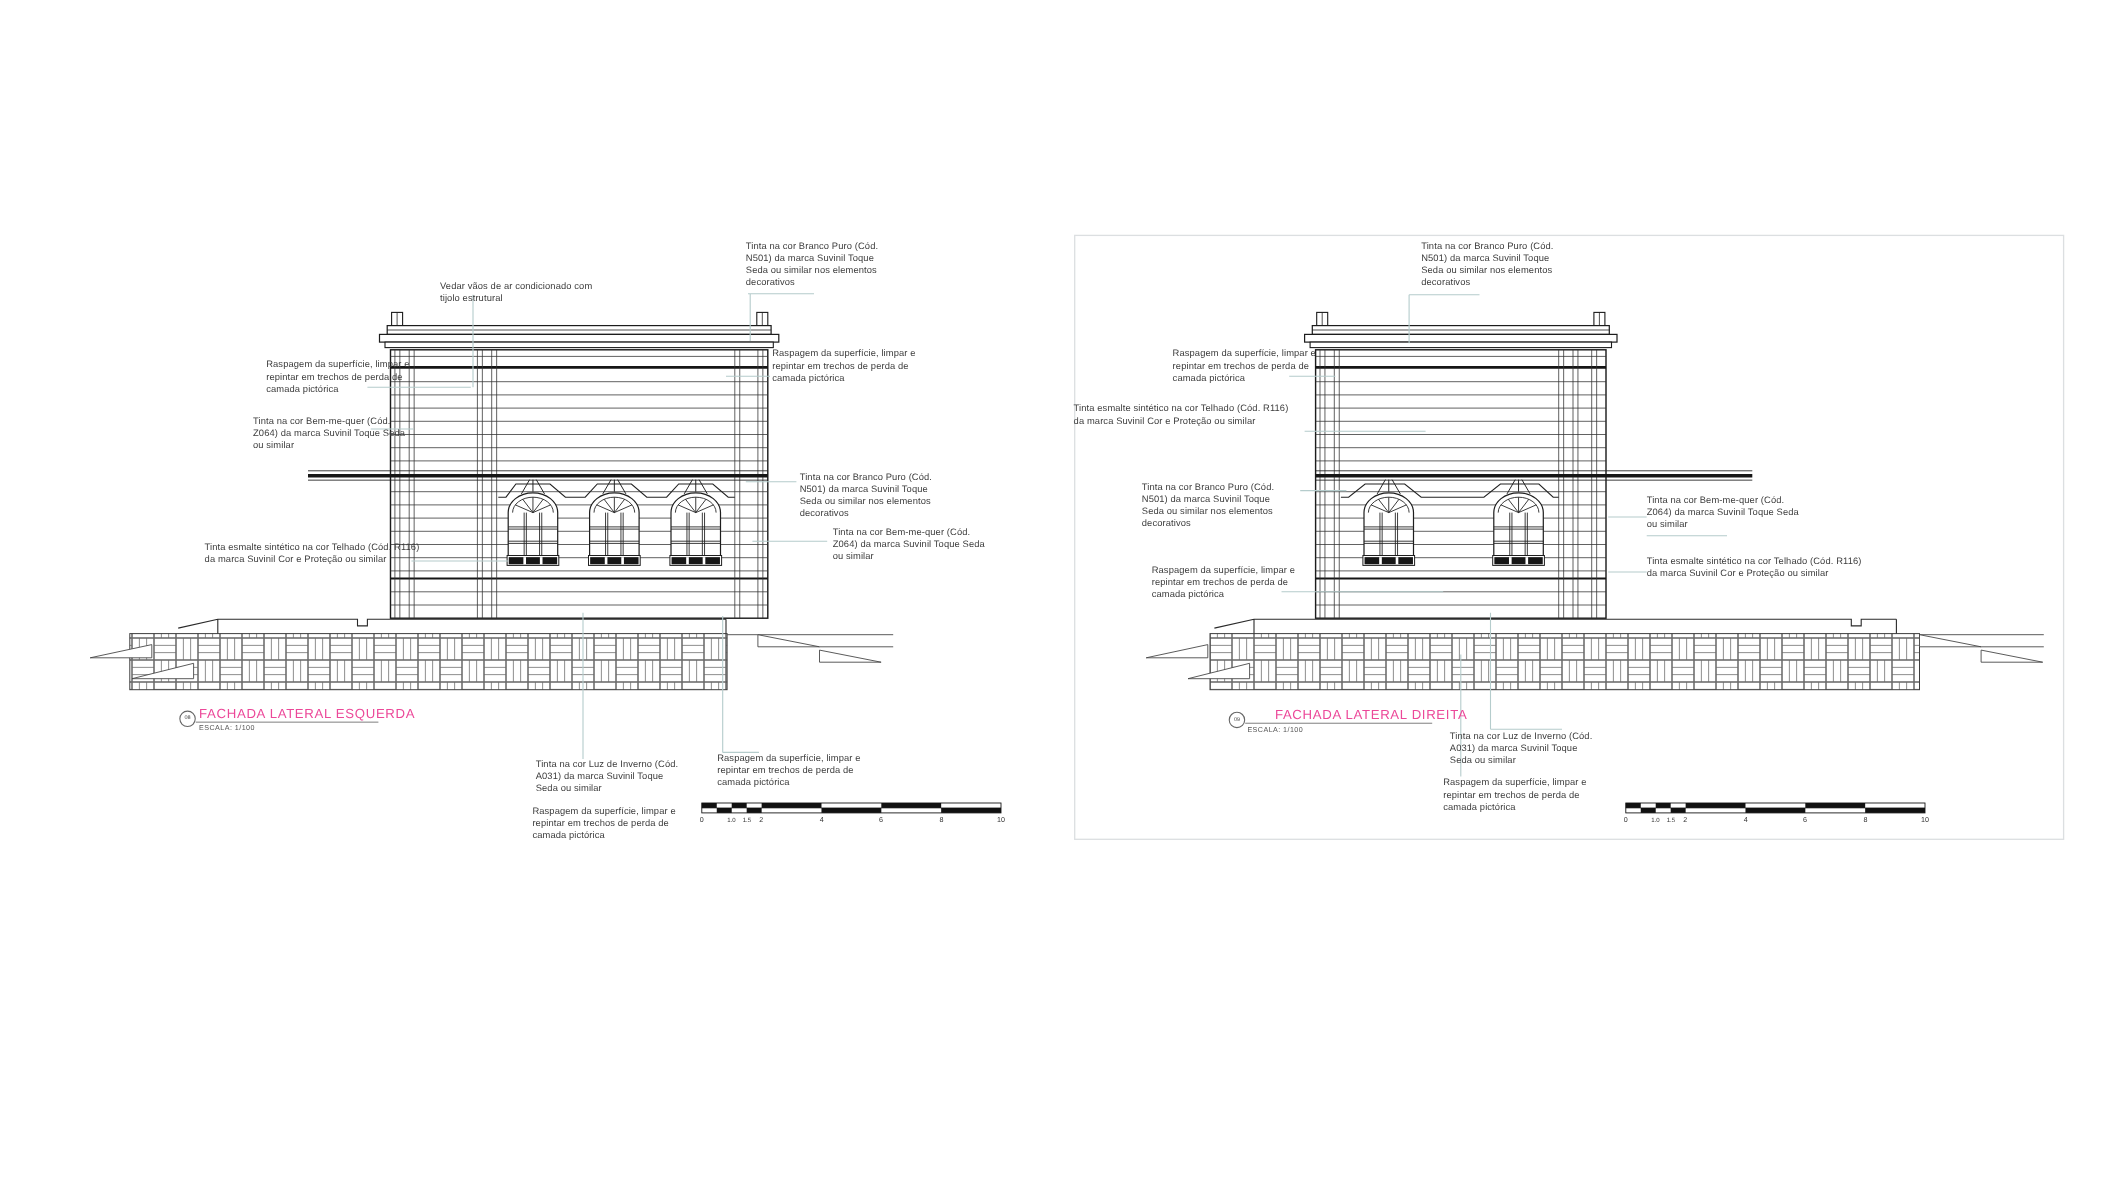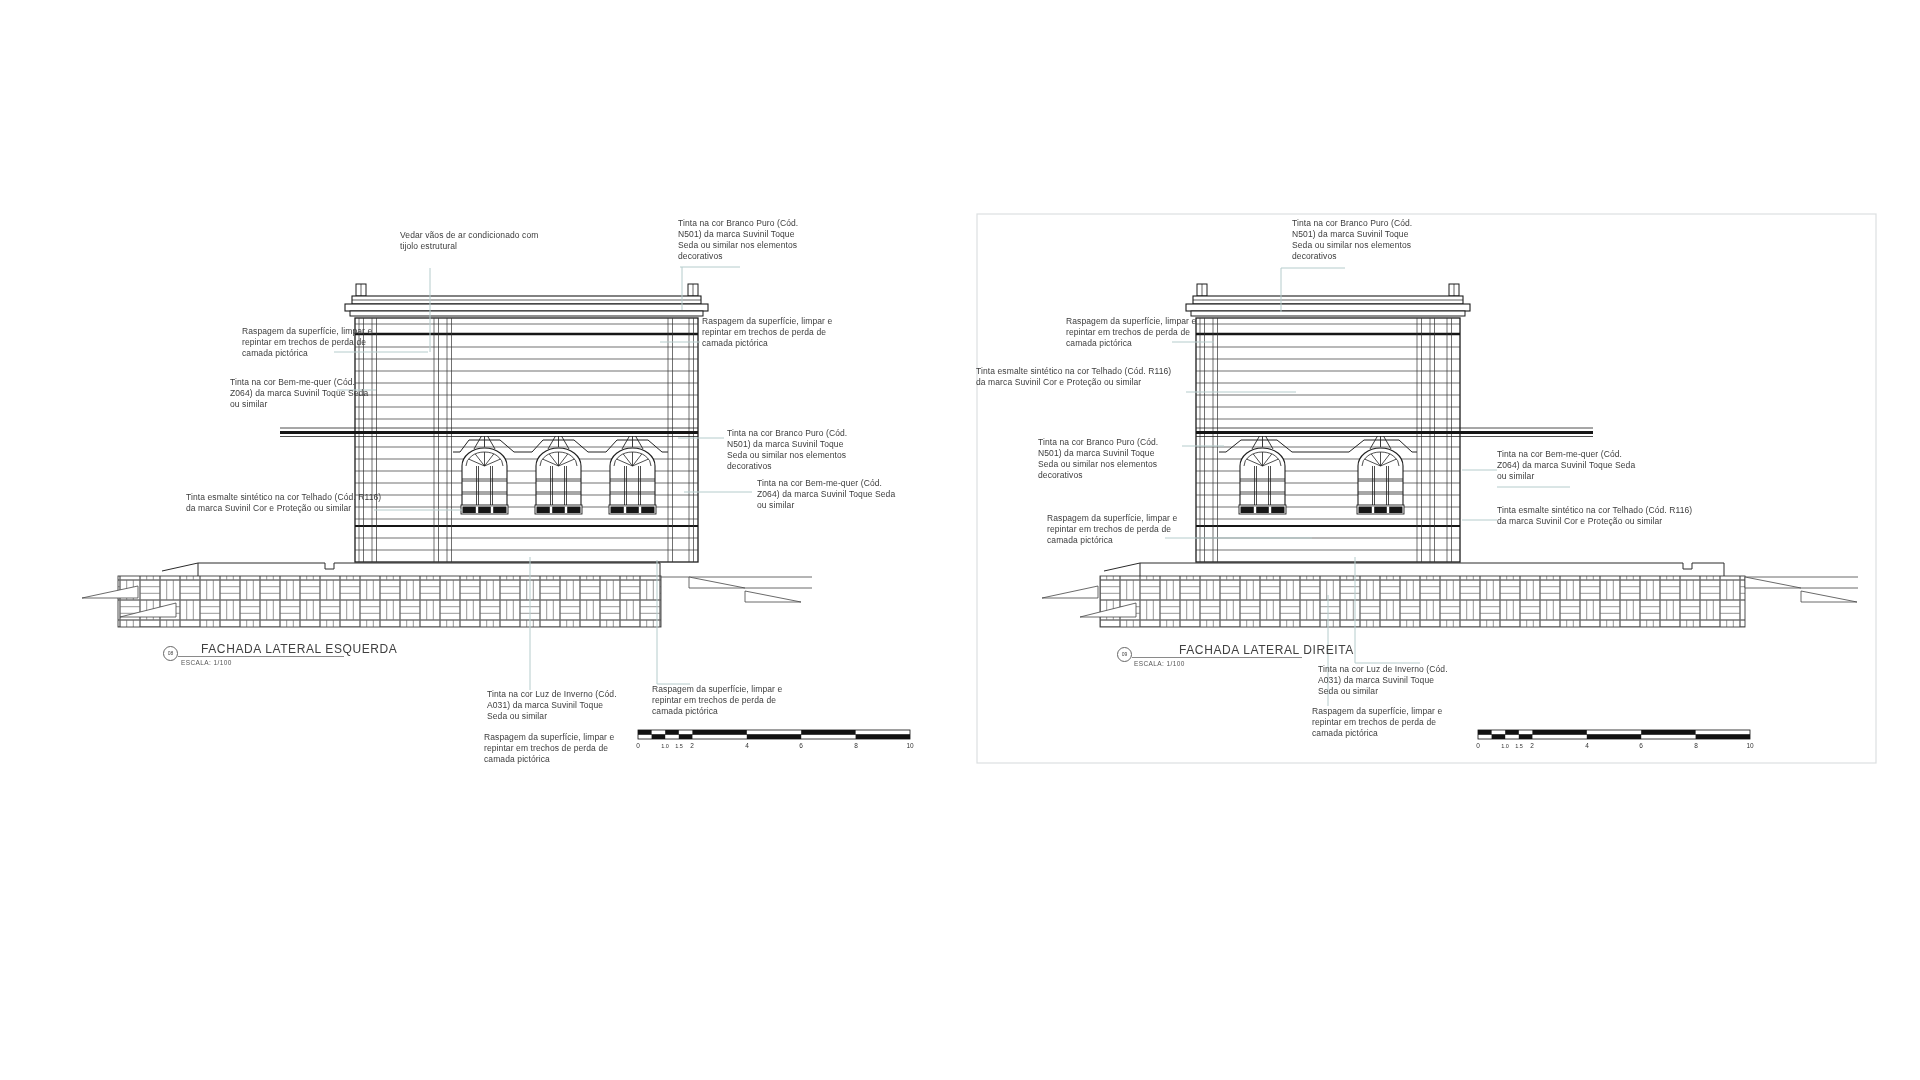--- a/index.html
+++ b/index.html
@@ -3,21 +3,21 @@
 <meta charset="utf-8">
 <style>
   html,body{margin:0;padding:0;background:#fff;}
   #sheet{position:relative;width:1920px;height:1080px;background:#fff;overflow:hidden;
          font-family:"Liberation Sans",sans-serif;}
   #linework{position:absolute;left:0;top:0;}
   .note{position:absolute;font-size:8.5px;line-height:11px;color:#3c3c3c;
         white-space:pre-line;letter-spacing:.1px;}
   .refcircle{position:absolute;width:13px;height:13px;border:1px solid #666;border-radius:50%;
              font-size:5px;line-height:13px;text-align:center;color:#444;}
-  .dtitle{position:absolute;font-size:12px;color:#404040;letter-spacing:.6px;white-space:nowrap;margin-left:20px;}
+  .dtitle{position:absolute;font-size:12px;color:#ec4899;letter-spacing:.6px;white-space:nowrap;}
   .titleline{position:absolute;height:1px;background:#8a8a8a;}
   .descala{position:absolute;font-size:6.5px;color:#555;letter-spacing:.4px;white-space:nowrap;}
   .tick{position:absolute;font-size:6.5px;color:#333;transform:translateX(-50%);}
   .tick.small{font-size:5.5px;}
 </style>
 </head>
 <body>
 
 <div id="sheet">
 
@@ -189,21 +189,21 @@
     </g>
 
     <path d="M1281,268 H1345 M1281,268 V312 M1172,342 H1214 M1186,392 H1296
              M1182,446 H1224 M1165,538 H1312 M1462,470 H1497 M1497,487 H1570
              M1462,520 H1497 M1355,557 V663 M1355,663 H1420 M1328,595 V706" fill="none" stroke="#b5cccc" stroke-width="1"></path>
 
     <use href="#sbar" x="1478" y="730"></use>
   </g>
 </svg>
 
-<div class="note" style="left:400px;top:230px;width:160px">Vedar vãos de ar condicionado com
+<div class="note" style="left:400px;top:255px;width:160px">Vedar vãos de ar condicionado com
 tijolo estrutural</div>
 <div class="note" style="left:678px;top:218px;width:150px">Tinta na cor Branco Puro (Cód.
 N501) da marca Suvinil Toque
 Seda ou similar nos elementos
 decorativos</div>
 <div class="note" style="left:242px;top:326px;width:155px">Raspagem da superfície, limpar e
 repintar em trechos de perda de
 camada pictórica</div>
 <div class="note" style="left:230px;top:377px;width:160px">Tinta na cor Bem-me-quer (Cód.
 Z064) da marca Suvinil Toque Seda

